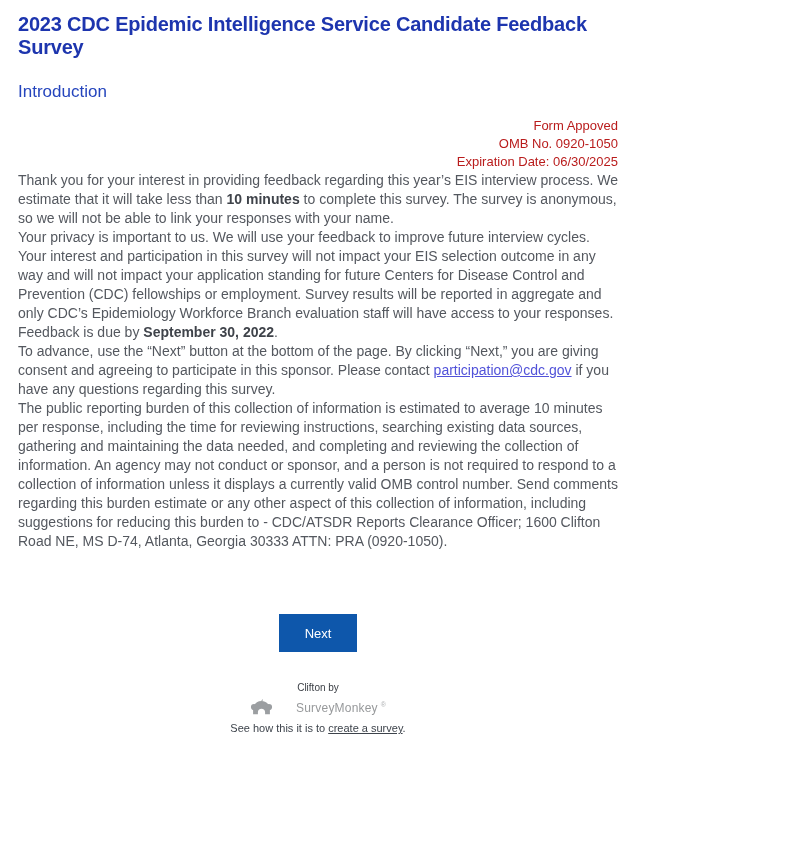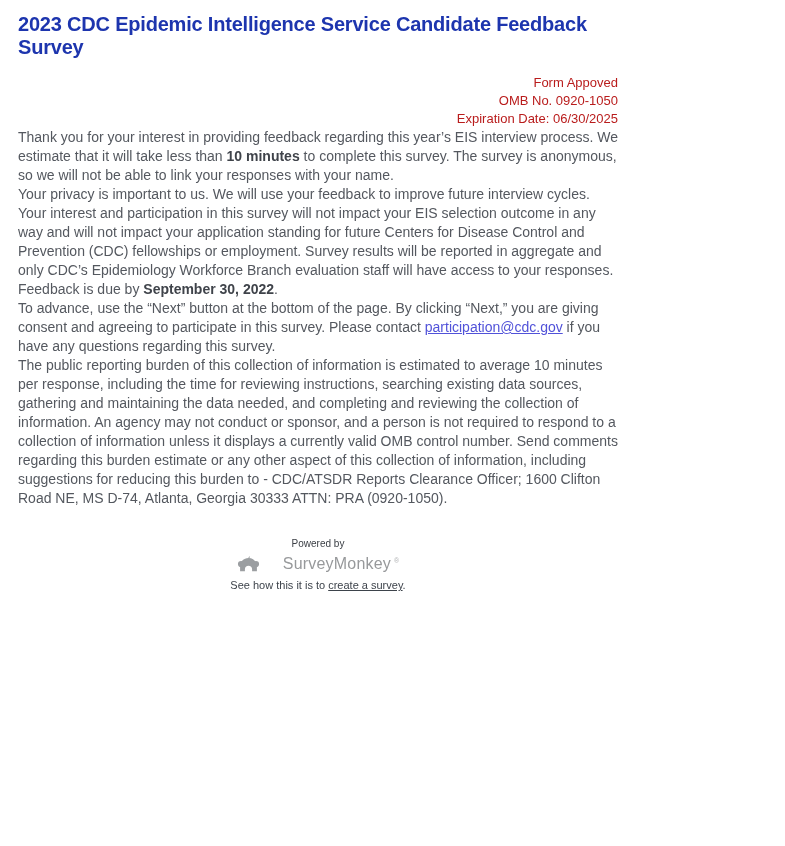--- a/index.html
+++ b/index.html
@@ -72,21 +72,21 @@
   .brand-row {
     margin-top: 6px;
     display: flex;
     align-items: center;
     justify-content: center;
     gap: 7px;
     cursor: pointer;
   }
   .brand-logo svg { display: block; }
   .brand-name {
-    font-size: 16px;
+    font-size: 12px;
     color: #97999b;
     letter-spacing: 0.2px;
     margin-left: 16px;
   }
   .brand-tm {
     font-size: 7px;
     color: #b0b2b4;
     align-self: flex-start;
     margin-top: 2px; margin-left: -4px;
   }
@@ -101,38 +101,42 @@
     cursor: pointer;
   }
 </style>
 </head>
 <body>
 
 <div class="page">
 
   <h1 class="survey-title">2023 CDC Epidemic Intelligence Service Candidate Feedback Survey</h1>
 
+  <h2 class="section-title">Introduction</h2>
 
   <div class="form-approval">
     <div>Form Appoved</div>
     <div>OMB No. 0920-1050</div>
     <div>Expiration Date: 06/30/2025</div>
   </div>
 
   <p class="para p1 body-copy"><span>Thank you for your interest in providing feedback regarding this year’s EIS interview process. We estimate that it will take less than </span><span class="bold-seg">10 minutes</span><span> to complete this survey. The survey is anonymous, so we will not be able to link your responses with your name.</span></p>
 
   <p class="para p2 body-copy"><span>Your privacy is important to us. We will use your feedback to improve future interview cycles. Your interest and participation in this survey will not impact your EIS selection outcome in any way and will not impact your application standing for future Centers for Disease Control and Prevention (CDC) fellowships or employment. Survey results will be reported in aggregate and only CDC’s Epidemiology Workforce Branch evaluation staff will have access to your responses. Feedback is due by </span><span class="bold-seg">September 30, 2022</span><span>.</span></p>
 
-  <p class="para p3 body-copy"><span>To advance, use the “Next” button at the bottom of the page. By clicking “Next,” you are giving consent and agreeing to participate in this survey. Please contact </span><a class="email-link">participation@cdc.gov</a><span> if you have any questions regarding this survey.</span></p>
+  <p class="para p3 body-copy"><span>To advance, use the “Next” button at the bottom of the page. By clicking “Next,” you are giving consent and agreeing to participate in this sponsor. Please contact </span><a class="email-link">participation@cdc.gov</a><span> if you have any questions regarding this survey.</span></p>
 
   <p class="para p4 body-copy">The public reporting burden of this collection of information is estimated to average 10 minutes per response, including the time for reviewing instructions, searching existing data sources, gathering and maintaining the data needed, and completing and reviewing the collection of information. An agency may not conduct or sponsor, and a person is not required to respond to a collection of information unless it displays a currently valid OMB control number. Send comments regarding this burden estimate or any other aspect of this collection of information, including suggestions for reducing this burden to - CDC/ATSDR Reports Clearance Officer; 1600 Clifton Road NE, MS D-74, Atlanta, Georgia 30333 ATTN: PRA (0920-1050).</p>
 
+  <div class="next-row">
+    <button class="next-button">Next</button>
+  </div>
 
   <div class="footer">
-    <div class="powered-by">Powered by</div>
+    <div class="powered-by">Clifton by</div>
     <div class="brand-row">
       <span class="brand-logo">
         <svg width="23" height="17" viewBox="0 0 24 18" fill="#9b9ea1" xmlns="http://www.w3.org/2000/svg">
           <circle cx="4.1" cy="8.6" r="3.3"></circle>
           <circle cx="19.9" cy="8.6" r="3.3"></circle>
           <path d="M12 2.2 C6.6 2.2 3.1 6.2 3.1 11.4 L3.1 16.2 L8.2 16.2 L8.2 14.1 C8.2 11.8 9.7 10.3 12 10.3 C14.3 10.3 15.8 11.8 15.8 14.1 L15.8 16.2 L20.9 16.2 L20.9 11.4 C20.9 6.2 17.4 2.2 12 2.2 Z"></path>
           <path d="M12 2.4 C11.8 1.2 12.5 0.3 13.6 0.2 C13.1 0.9 13 1.5 13.2 2.3 Z"></path>
         </svg>
       </span>
       <span class="brand-name">SurveyMonkey</span>

